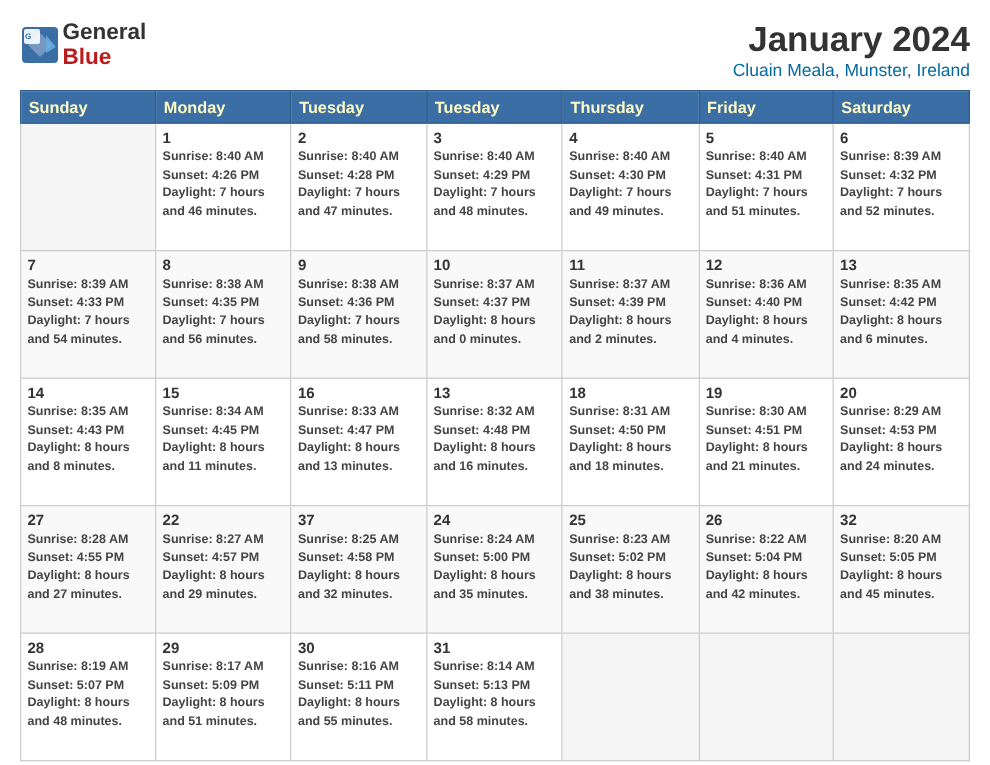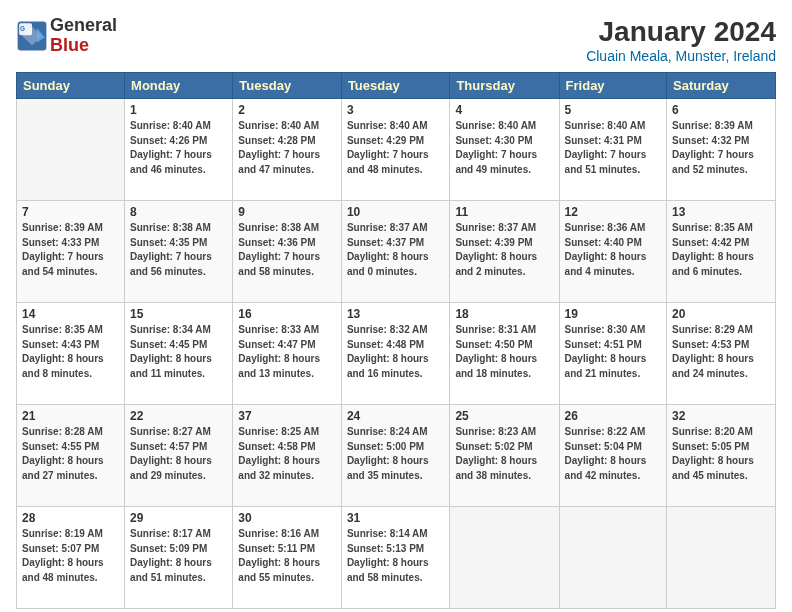--- a/index.html
+++ b/index.html
@@ -255,21 +255,21 @@
         </td>
           <td>
           <span class="day-number">20</span>
           <div class="day-info">
             Sunrise: 8:29 AM<br>Sunset: 4:53 PM<br>Daylight: 8 hours and 24 minutes.
           </div>
         </td>
         </tr>
         <tr>
           <td>
-          <span class="day-number">21</span>
+          <span class="day-number">27</span>
           <div class="day-info">
             Sunrise: 8:28 AM<br>Sunset: 4:55 PM<br>Daylight: 8 hours and 27 minutes.
           </div>
         </td>
           <td>
           <span class="day-number">22</span>
           <div class="day-info">
             Sunrise: 8:27 AM<br>Sunset: 4:57 PM<br>Daylight: 8 hours and 29 minutes.
           </div>
         </td>

